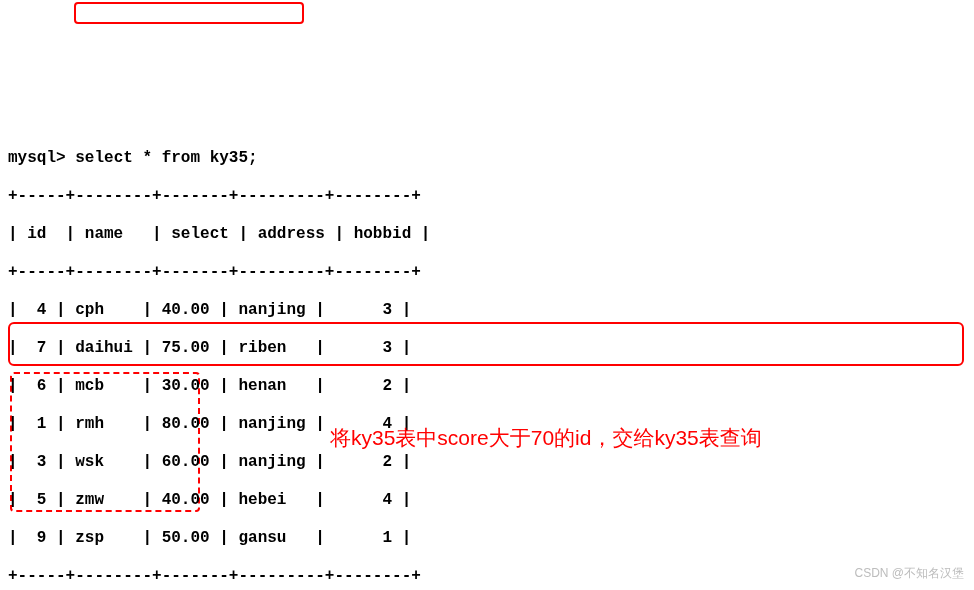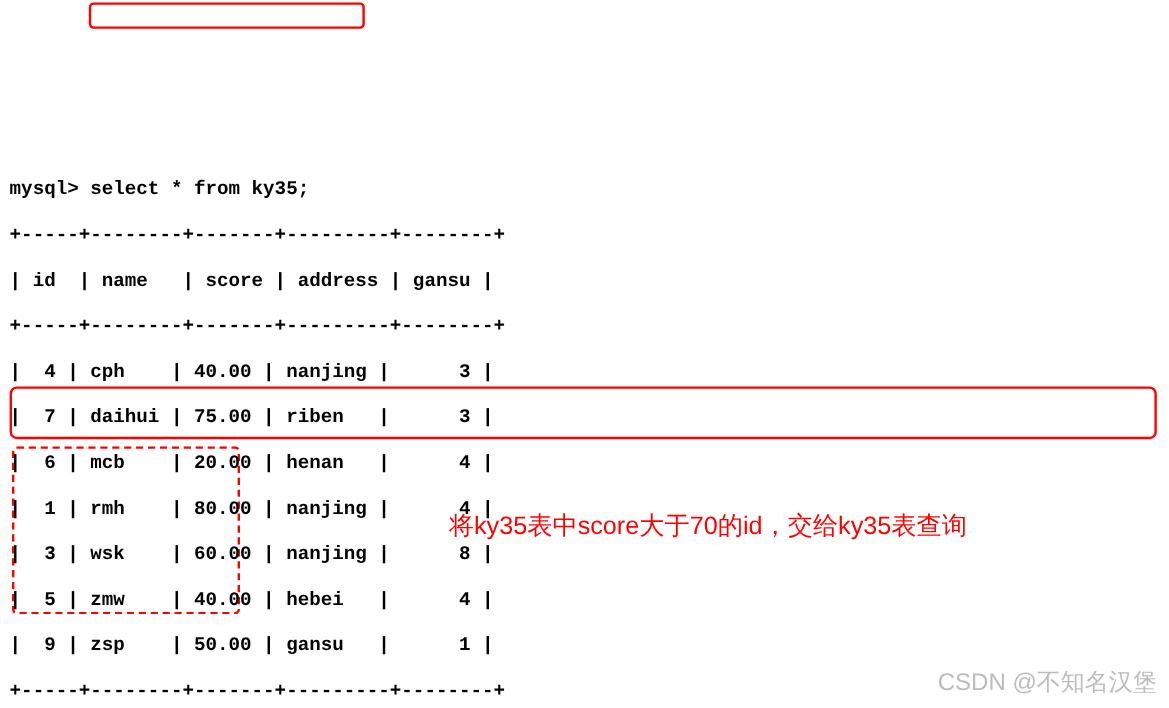--- a/index.html
+++ b/index.html
@@ -57,51 +57,50 @@
     }
     .annotation {
       position: absolute;
       color: #ff0000;
       font-family: "Microsoft YaHei", sans-serif;
       font-weight: normal;
       font-size: 21px;
       left: 330px;
       top: 424px;
       z-index: 3;
-      margin-left: 44px;
     }
     .watermark {
       position: absolute;
       right: 10px;
       bottom: 8px;
       color: rgba(160,160,160,0.7);
       font-family: "Microsoft YaHei", sans-serif;
       font-weight: normal;
-      font-size: 20px;
+      font-size: 12px;
       z-index: 3;
     }
   </style>
 </head>
 <body>
 
 
 
 <div class="highlight-box-1"></div>
 <div class="highlight-box-2"></div>
 <div class="highlight-box-3"></div>
 
 <div class="line"><span>mysql&gt; </span><span>select * from ky35;</span></div>
 <div class="line">+-----+--------+-------+---------+--------+</div>
-<div class="line">| id  | name   | score | address | gansu |</div>
+<div class="line">| id  | name   | select | address | hobbid |</div>
 <div class="line">+-----+--------+-------+---------+--------+</div>
 <div class="line">|  4 | cph    | 40.00 | nanjing |      3 |</div>
 <div class="line">|  7 | daihui | 75.00 | riben   |      3 |</div>
-<div class="line">|  6 | mcb    | 20.00 | henan   |      4 |</div>
+<div class="line">|  6 | mcb    | 30.00 | henan   |      2 |</div>
 <div class="line">|  1 | rmh    | 80.00 | nanjing |      4 |</div>
-<div class="line">|  3 | wsk    | 60.00 | nanjing |      8 |</div>
+<div class="line">|  3 | wsk    | 60.00 | nanjing |      2 |</div>
 <div class="line">|  5 | zmw    | 40.00 | hebei   |      4 |</div>
 <div class="line">|  9 | zsp    | 50.00 | gansu   |      1 |</div>
 <div class="line">+-----+--------+-------+---------+--------+</div>
 
 <div class="line"></div>
 
 
 
 
 

